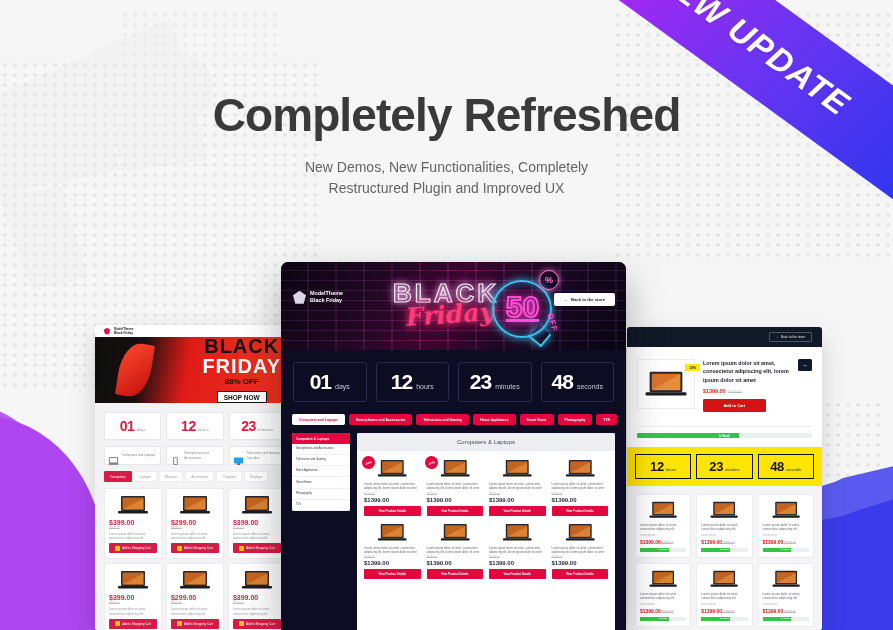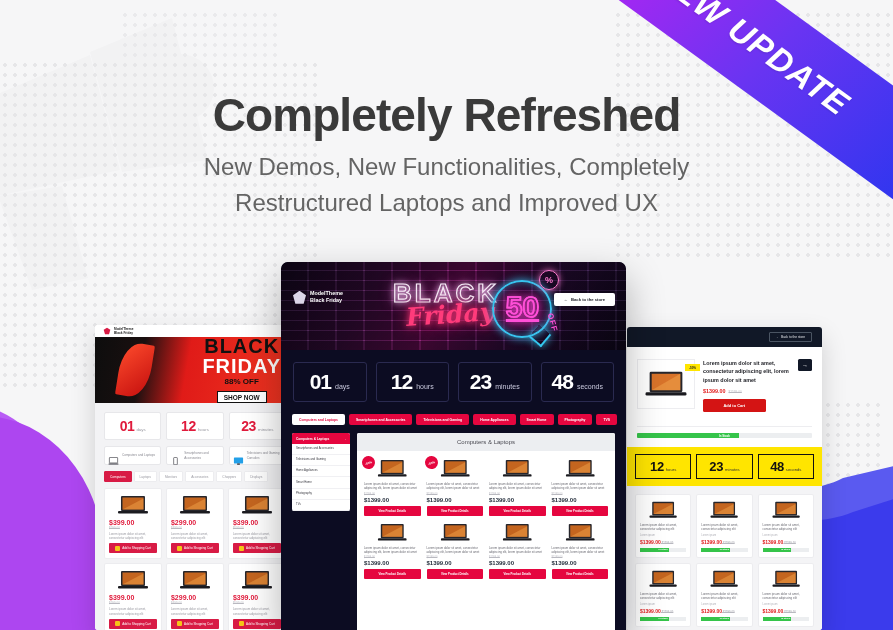--- a/index.html
+++ b/index.html
@@ -56,21 +56,21 @@
     background: linear-gradient(90deg,#c026d3 0%, #9333ea 32%, #6d28f5 58%, #2b37ef 100%);
     -webkit-background-clip: text; background-clip: text;
     -webkit-text-fill-color: transparent; color: transparent;
     display: inline-block;
   }
   h1.headline {
     font-size: 46px; font-weight: 700; color: #3a3a3a;
     letter-spacing: -0.9px; margin-top: 13px; line-height: 1.08;
   }
   .subhead {
-    margin-top: 8px; font-size: 24px; color: #646464; line-height: 1.5;
+    margin-top: 16px; font-size: 14px; color: #646464; line-height: 1.5;
     font-weight: 400;
   }
 
   
   .ribbon {
     position: absolute; z-index: 9;
     width: 430px; height: 92px;
     right: -74px; top: -6px;
     transform: rotate(36deg);
     transform-origin: center;
@@ -308,21 +308,21 @@
   </div>
 
   <div class="ribbon">
     <span>NEW UPDATE</span>
   </div>
 
   <div class="head-wrap">
     <h1 class="headline">Completely Refreshed</h1>
     <div class="subhead">
       <div>New Demos, New Functionalities, Completely</div>
-      <div>Restructured Laptops and Improved UX</div>
+      <div>Restructured Plugin and Improved UX</div>
     </div>
   </div>
 
   <div class="mock" id="mock-left">
     <div class="topbar">
       <svg width="8" height="8" viewBox="0 0 24 24">
         <path d="M12 2 L22 8 L18 22 L6 22 L2 8 Z" fill="#d81b45"></path>
       </svg>
       <div class="lg-logo">
         <div>ModelTheme</div>

